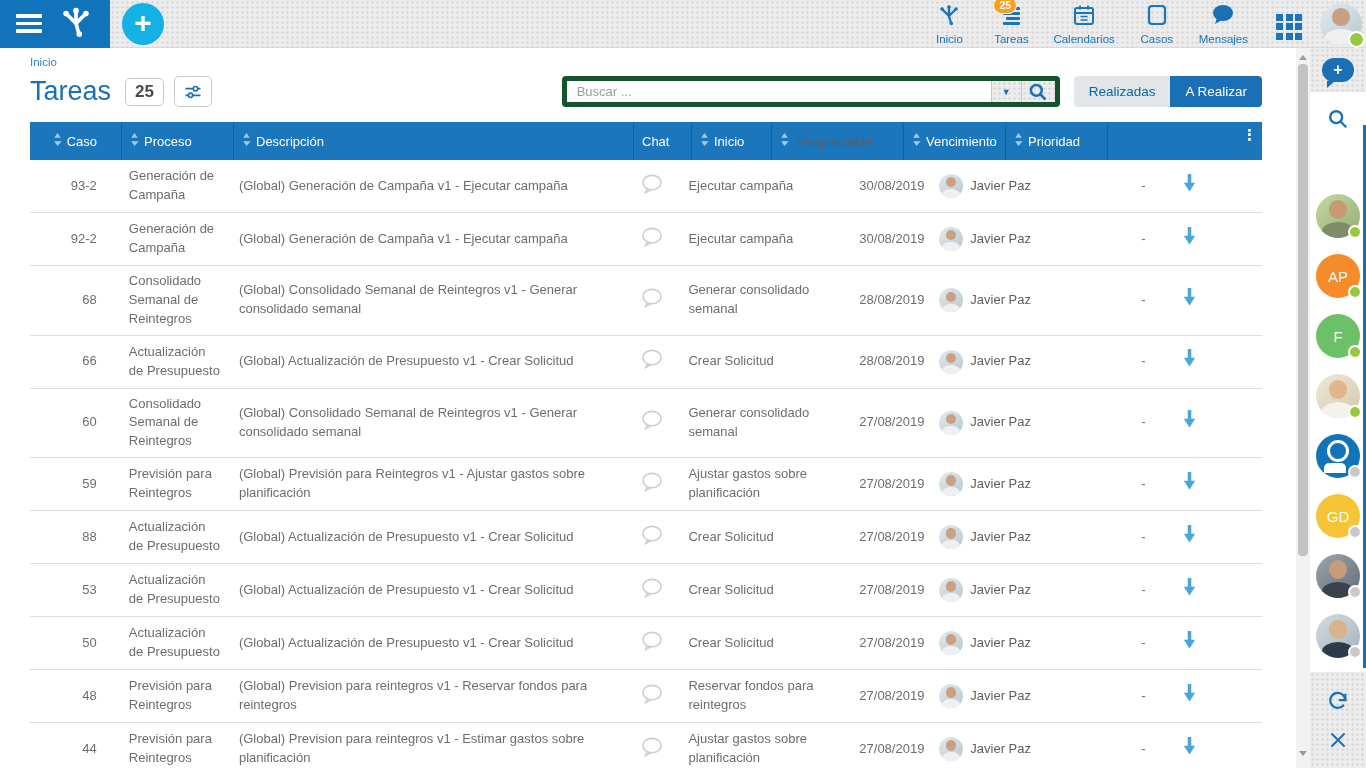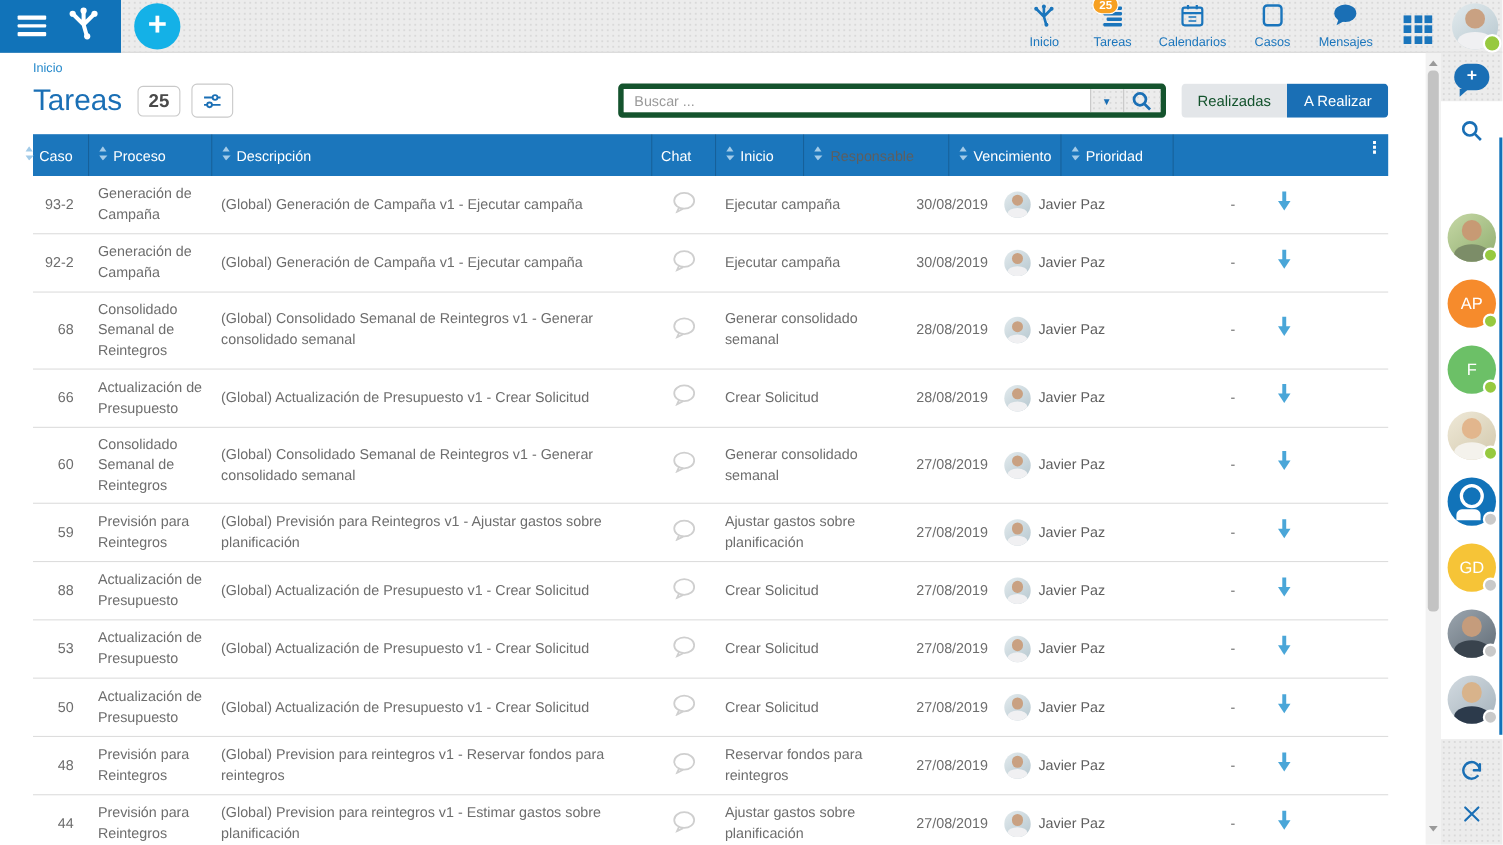--- a/index.html
+++ b/index.html
@@ -61,33 +61,33 @@
   .search-group { display:flex; width:498px; height:31px; border:5px solid #14532d;
     border-radius:4px; overflow:hidden; background:#fff; }
   .search-group input { flex:1; border:none; outline:none; padding:0 10px; font-size:13px;
     color:#555; font-family:inherit; }
   .search-group input::placeholder { color:#9a9a9a; }
   .caret-btn { width:30px; border-left:1px solid #c6c6c6; display:flex; align-items:center;
     justify-content:center; color:#1a6fb5; font-size:9px; cursor:pointer; }
   .search-btn { width:34px; border-left:1px solid #c6c6c6; display:flex; align-items:center;
     justify-content:center; cursor:pointer; }
   .toggle { display:flex; margin-left:14px; border-radius:4px; overflow:hidden; height:31px; }
-  .toggle .t-done { background:#e3e6e9; color:#14532d; }
+  .toggle .t-done { background:#e3e6e9; color:#0369a1; }
   .toggle .t-todo { background:#1a6fb5; color:#fff; }
   .toggle div { padding:0 15px; display:flex; align-items:center; font-size:13.5px; cursor:pointer; }
 
   
   .table { margin-top:15px; font-size:13px; }
   .thead { display:flex; background:#1b76bc; color:#fff; height:38px; position:relative; }
   .th { display:flex; align-items:center; gap:5px; padding:0 8px;
     border-right:1px solid rgba(0,0,0,0.18); cursor:pointer; }
   .th:last-child { border-right:none; }
   .tr { display:flex; border-bottom:1px solid #ddd; min-height:53px; align-items:stretch; }
   .td { display:flex; align-items:center; padding:6px 8px; color:#6d6d6d; line-height:1.45; }
-  .c-caso { width:51px;  justify-content:flex-end; padding-right:14px; }
+  .c-caso { width:92px;  justify-content:flex-end; padding-right:24px; }
   .c-proc { width:112px; }
   .c-desc { width:400px; }
   .c-chat { width:58px;  justify-content:center; cursor:pointer; }
   .c-act  { width:174px; }
   .c-ini  { width:80px;  }
   .c-resp { width:132px; gap:7px; color:#5e5e5e; }
   .c-venc { width:102px; justify-content:flex-end; padding-right:16px; }
   .c-prio { width:102px; padding-left:20px; cursor:pointer; }
   .mini-av { width:24px; height:24px; flex:0 0 auto; }
   .kebab { position:absolute; right:5px; top:9px; color:#fff; font-size:15px;

